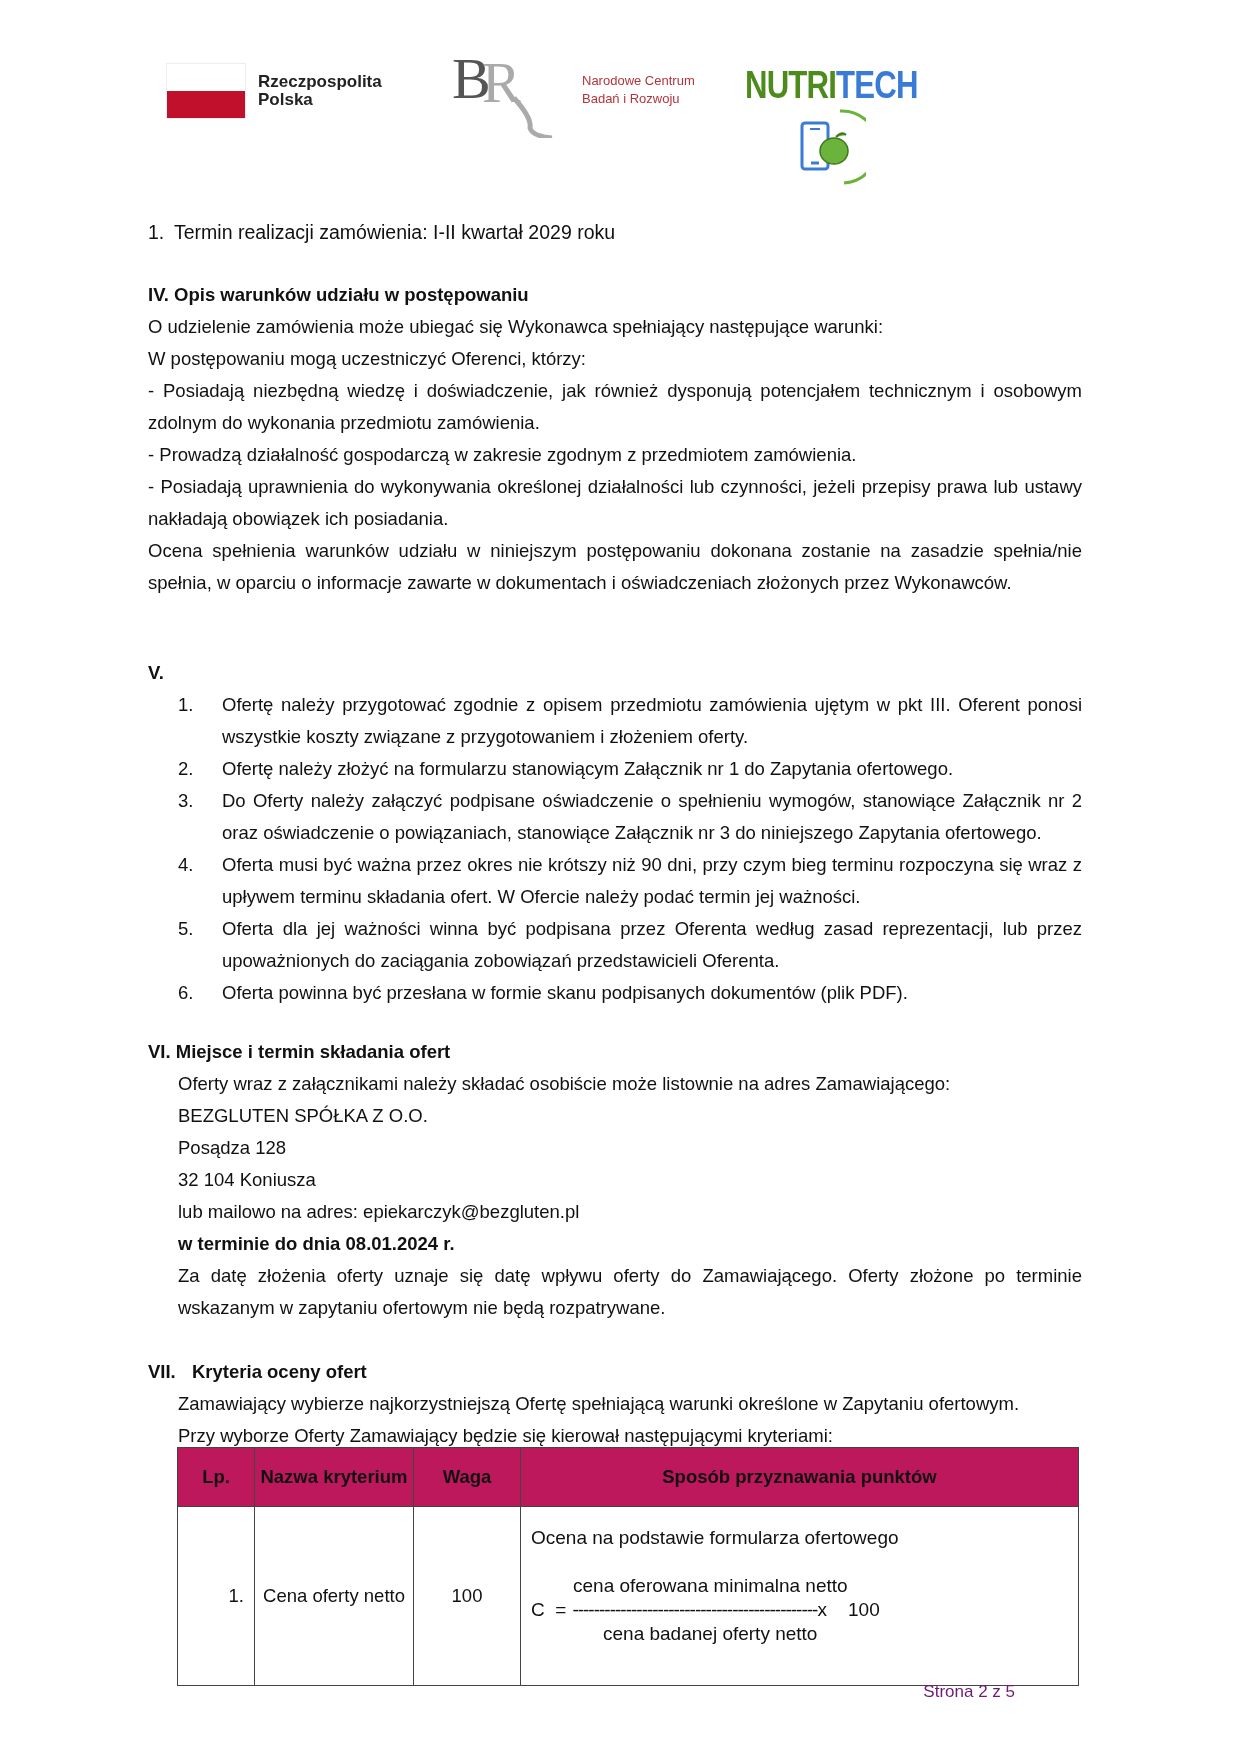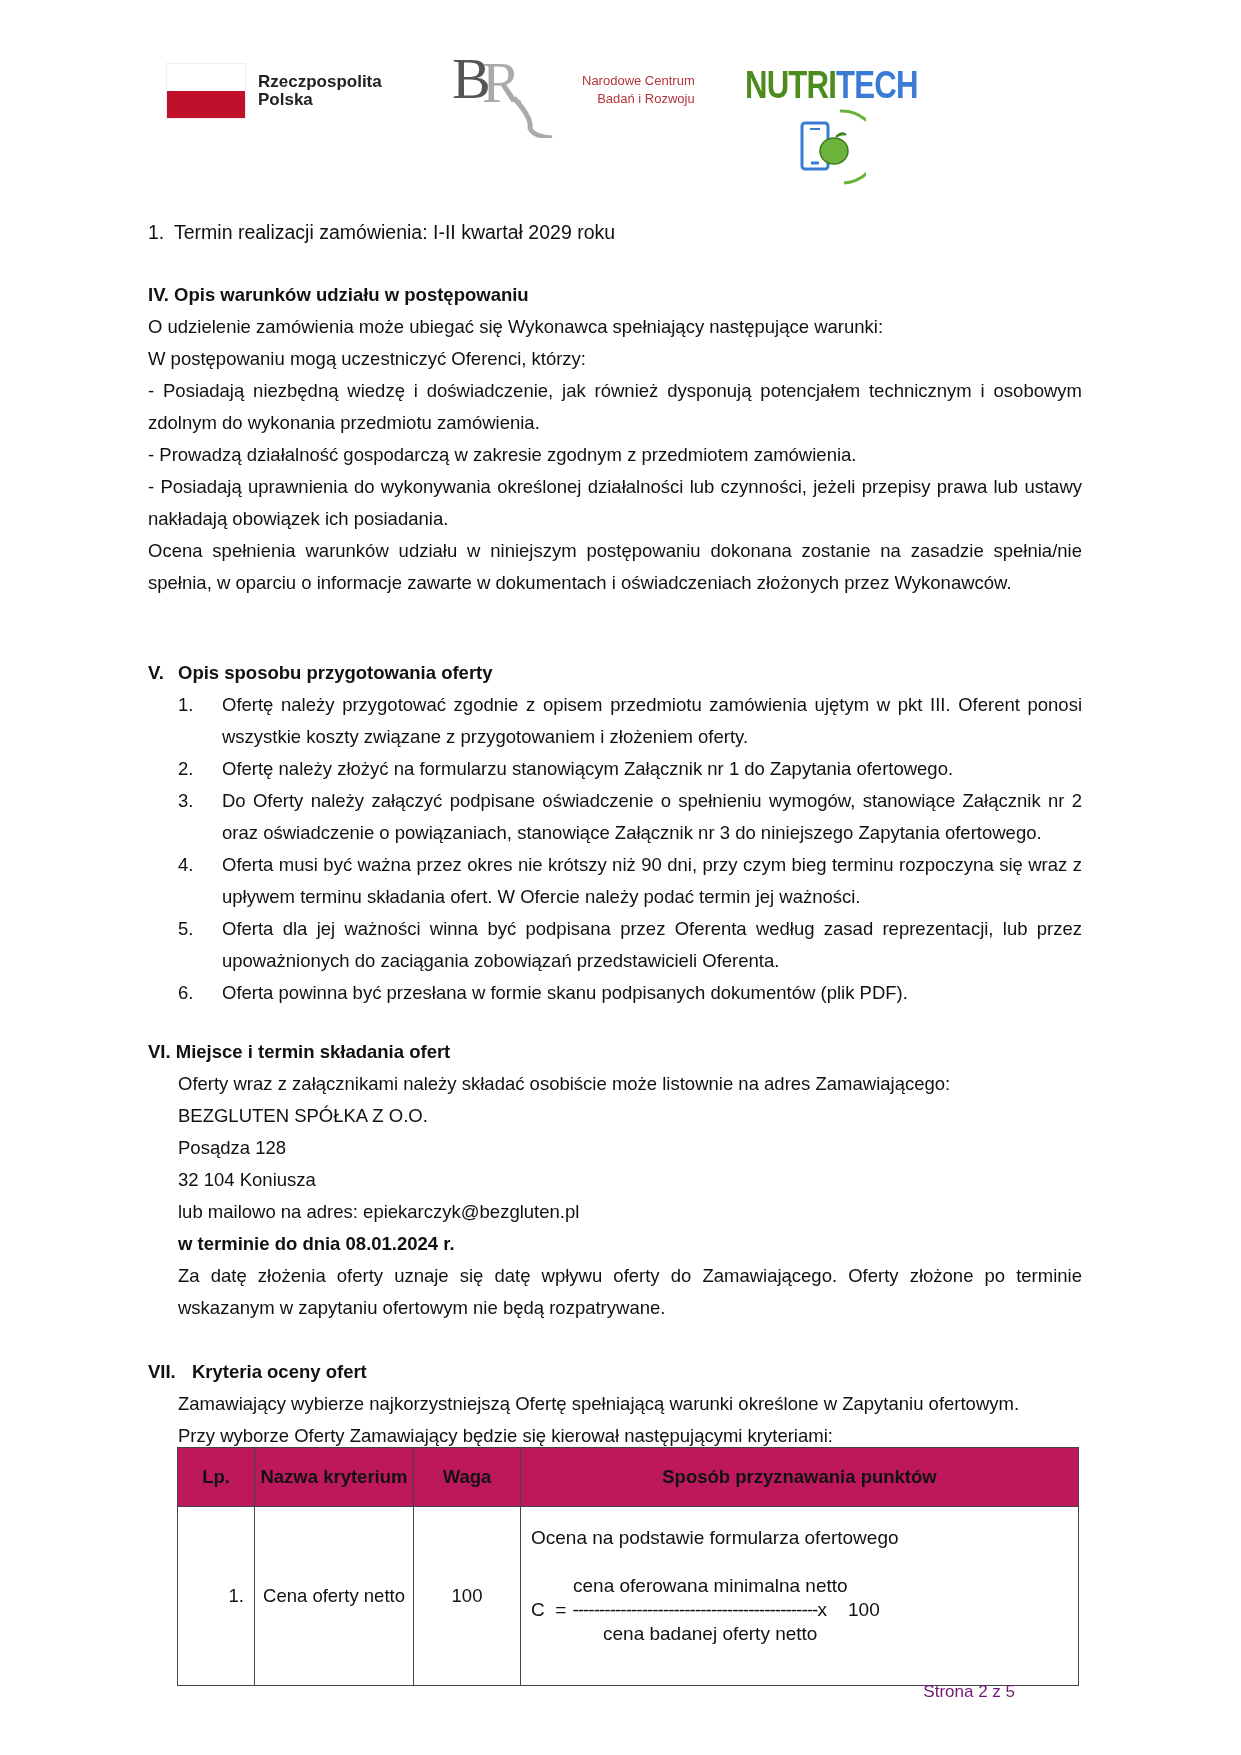--- a/index.html
+++ b/index.html
@@ -6,21 +6,21 @@
   body { width: 1241px; height: 1755px; position: relative; overflow: hidden;
          font-family: "Liberation Sans", sans-serif; color: #111; }
   .logos { position: absolute; top: 48px; left: 0; width: 1241px; height: 90px; }
   .logo-rp { position: absolute; left: 166px; top: 15px; display: flex; align-items: center; }
   .flag { width: 78px; height: 54px; display: flex; flex-direction: column; border: 1px solid #eee; }
   .flag .w { flex: 1; background: #ffffff; }
   .flag .r { flex: 1; background: #c0102c; }
   .rp-text { margin-left: 12px; font-weight: bold; font-size: 17px; line-height: 18px; color: #222; }
   .logo-ncbr { position: absolute; left: 452px; top: 0; display: flex; align-items: flex-start; }
   .ncbr-mark { width: 120px; height: 90px; position: relative; }
-  .ncbr-text { margin-left: 10px; margin-top: 24px; font-size: 13px; line-height: 18px; color: #b3343b; text-align: right; }
+  .ncbr-text { margin-left: 10px; margin-top: 24px; font-size: 13px; line-height: 18px; color: #b3343b; }
   .logo-nt { position: absolute; left: 745px; top: 16px; display: flex; align-items: center; flex-direction: column; }
   .nt-text { font-family: "Liberation Sans", sans-serif; font-weight: bold; font-size: 38px; letter-spacing: -1px; transform: scaleX(0.82); transform-origin: left center; }
   .nt-green { color: #4d8c1c; }
   .nt-blue { color: #3a7bd5; }
 
   .content { position: absolute; left: 148px; width: 934px; font-size: 18.5px; line-height: 32px; }
   .p { margin: 0; }
   .justify { text-align: justify; text-align-last: left; }
   .b { font-weight: bold; }
   .h { font-weight: bold; }
@@ -99,21 +99,20 @@
   <p class="p">W postępowaniu mogą uczestniczyć Oferenci, którzy:</p>
   <p class="p justify">- Posiadają niezbędną wiedzę i doświadczenie, jak również dysponują potencjałem technicznym i osobowym zdolnym do wykonania przedmiotu zamówienia.</p>
   <p class="p">- Prowadzą działalność gospodarczą w zakresie zgodnym z przedmiotem zamówienia.</p>
   <p class="p justify">- Posiadają uprawnienia do wykonywania określonej działalności lub czynności, jeżeli przepisy prawa lub ustawy nakładają obowiązek ich posiadania.</p>
   <p class="p justify">Ocena spełnienia warunków udziału w niniejszym postępowaniu dokonana zostanie na zasadzie spełnia/nie spełnia, w oparciu o informacje zawarte w dokumentach i oświadczeniach złożonych przez Wykonawców.</p>
 </div>
 
 <div class="content" style="top:657px;">
   <div class="li h">
     <span class="n" style="width:30px;">V.</span>
-    <span>Opis sposobu przygotowania oferty</span>
   </div>
   <div class="oli">
       <span class="n">1.</span>
       <span class="t">Ofertę należy przygotować zgodnie z opisem przedmiotu zamówienia ujętym w pkt III. Oferent ponosi wszystkie koszty związane z przygotowaniem i złożeniem oferty.</span>
     </div>
   <div class="oli">
       <span class="n">2.</span>
       <span class="t">Ofertę należy złożyć na formularzu stanowiącym Załącznik nr 1 do Zapytania ofertowego.</span>
     </div>
   <div class="oli">

